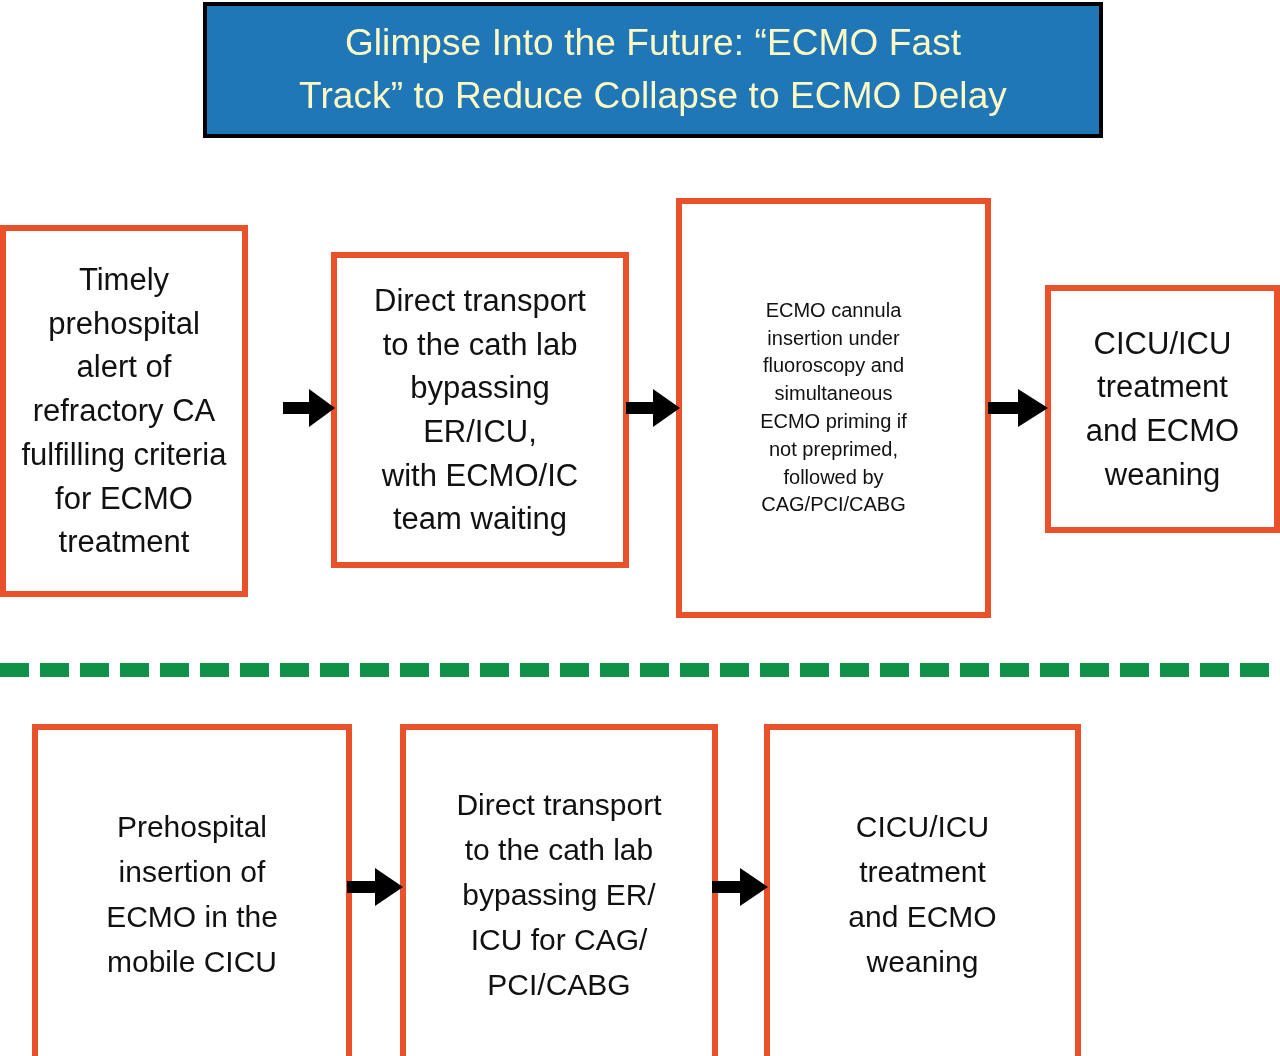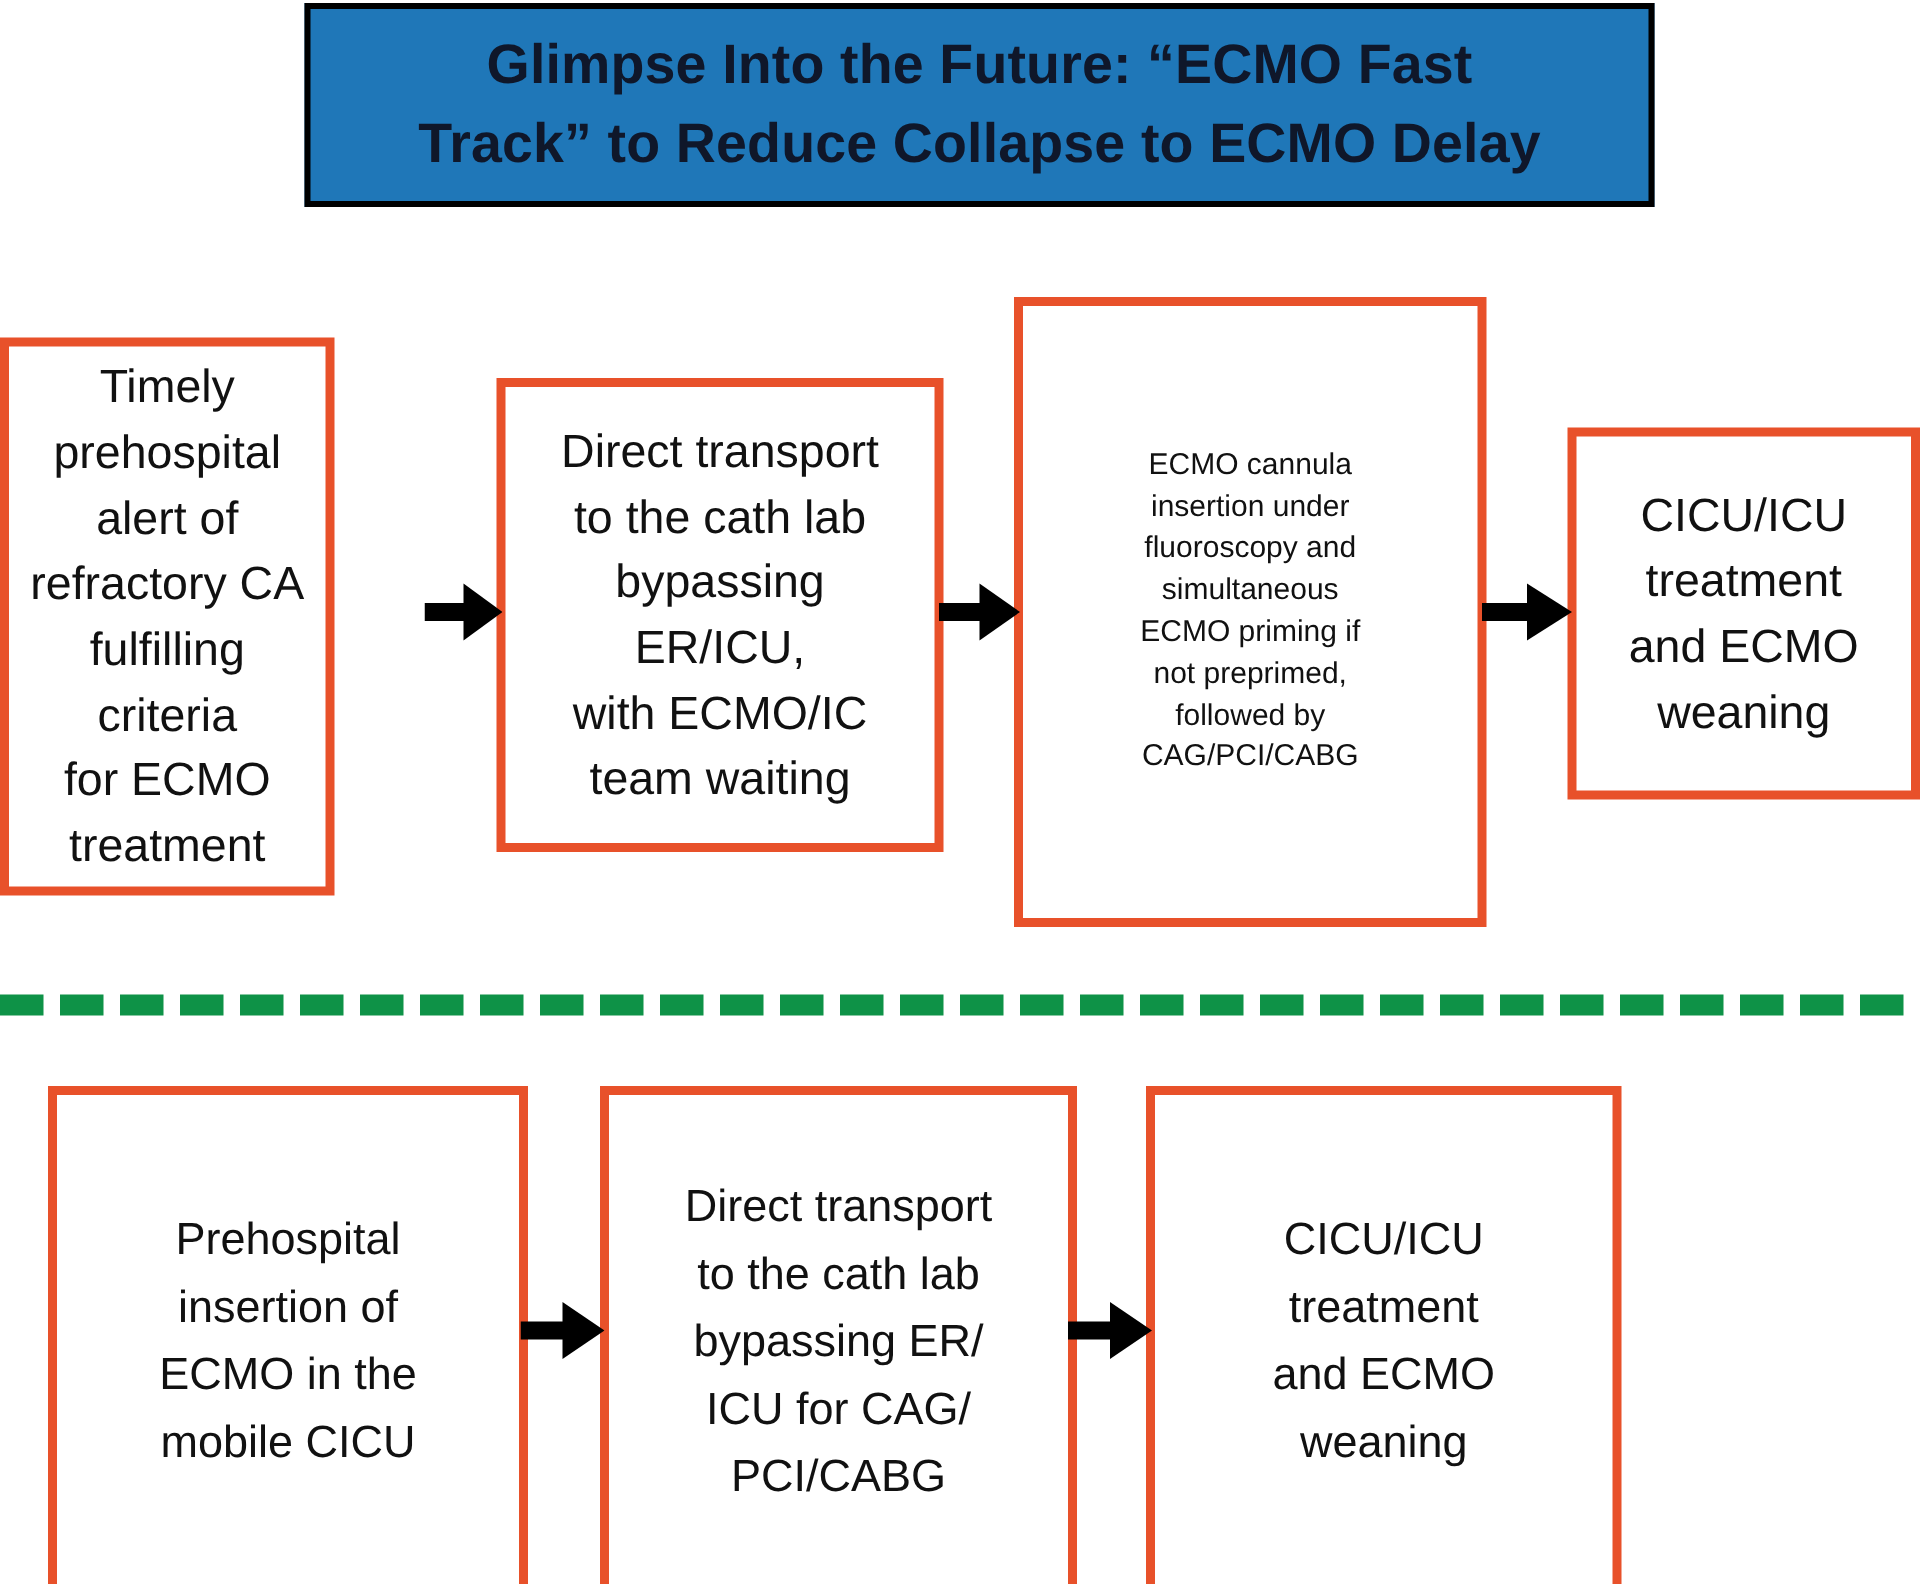--- a/index.html
+++ b/index.html
@@ -25,24 +25,24 @@
     height: 136px;
     background: #1f77b8;
     border: 4px solid #000000;
     box-sizing: border-box;
     display: flex;
     align-items: center;
     justify-content: center;
     text-align: center;
   }
   #title-banner .title-text {
-    color: #0f172a;
+    color: #fef9c3;
     font-size: 37px;
     line-height: 1.42;
-    font-weight: 700;
+    font-weight: 400;
     letter-spacing: 0.1px;
     white-space: pre-line;
     padding: 0 14px;
   }
 
   
   .proc-box {
     position: absolute;
     background: #ffffff;
     border: 6px solid #E8512A;
@@ -54,21 +54,21 @@
   }
   .proc-box .box-text {
     font-size: 31px;
     line-height: 1.41;
     white-space: pre-line;
     color: #111111;
     padding: 0 6px;
   }
 
   
-  #box-timely-alert        { left: 0px;    top: 225px; width: 223px; height: 372px; }
+  #box-timely-alert        { left: 0px;    top: 225px; width: 248px; height: 372px; }
   #box-direct-transport-1  { left: 331px;  top: 252px; width: 298px; height: 316px; }
   #box-ecmo-cannula        { left: 676px;  top: 198px; width: 315px; height: 420px; }
   #box-cicu-weaning-1      { left: 1045px; top: 285px; width: 235px; height: 248px; }
 
   
   #box-prehospital-ecmo    { left: 32px;   top: 724px; width: 320px; height: 340px; }
   #box-direct-transport-2  { left: 400px;  top: 724px; width: 318px; height: 340px; }
   #box-cicu-weaning-2      { left: 764px;  top: 724px; width: 317px; height: 340px; }
 
   #box-ecmo-cannula .box-text { font-size: 20px; line-height: 1.39; }

